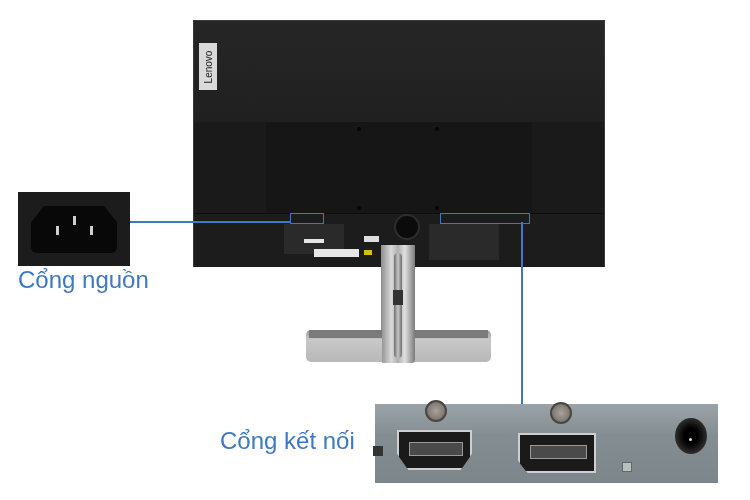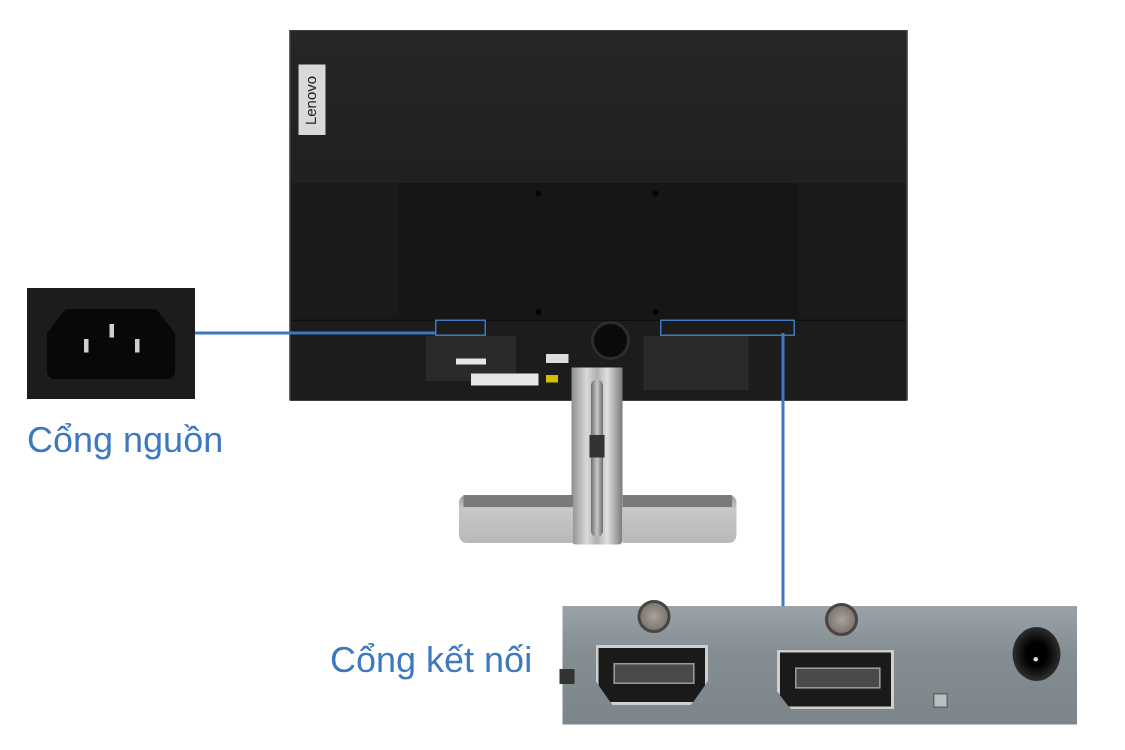--- a/index.html
+++ b/index.html
@@ -86,21 +86,21 @@
 
 <div class="abs line" style="left:130px;top:221px;width:160px;height:1.5px;"></div>
 <div class="abs line" style="left:521px;top:222px;width:1.5px;height:182px;"></div>
 
 <div class="abs power-inset">
   <div class="abs iec"></div>
   <div class="abs pin" style="left:38px;top:34px;"></div>
   <div class="abs pin" style="left:55px;top:24px;"></div>
   <div class="abs pin" style="left:72px;top:34px;"></div>
 </div>
-<div class="abs caption" style="left:18px;top:280px;">Cổng nguồn</div>
+<div class="abs caption" style="left:18px;top:266px;">Cổng nguồn</div>
 
 <div class="abs ports-inset">
   <div class="abs screw" style="left:50px;top:-4px;"></div>
   <div class="abs screw" style="left:175px;top:-2px;"></div>
   <div class="abs tab"></div>
   <div class="abs hdmi">
       <div class="abs hdmi-in"></div>
     </div>
   <div class="abs dp">
       <div class="abs dp-in"></div>

